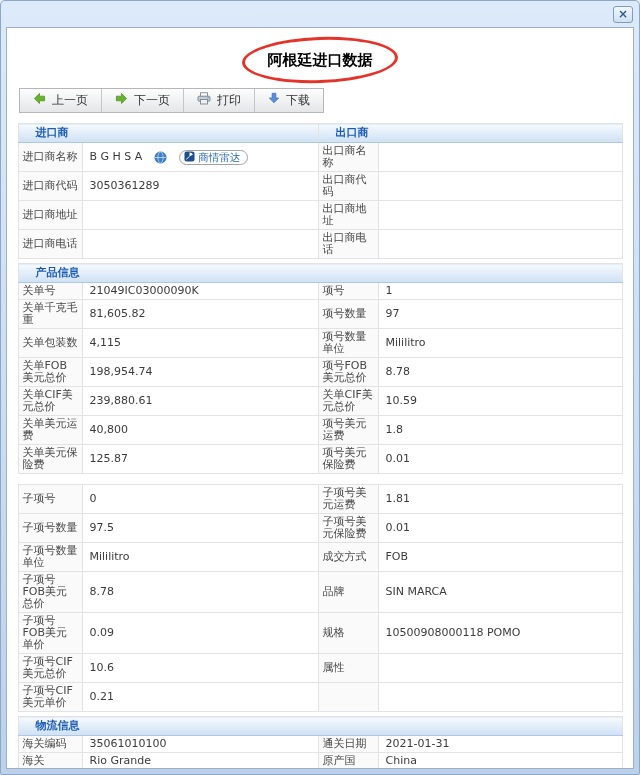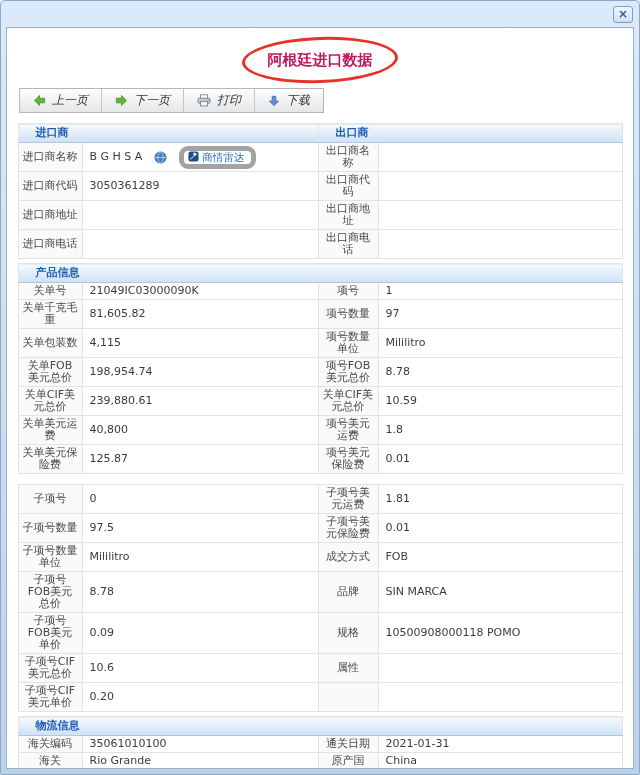--- a/index.html
+++ b/index.html
@@ -18,53 +18,53 @@
     width:20px; height:17px; display:flex; align-items:center; justify-content:center;
     background:linear-gradient(#f2f7fd,#cfe0f2); border:1px solid #7f9db9; border-radius:3px;
     color:#2f5a8f; font-weight:bold; font-size:12px; cursor:pointer; line-height:1;
   }
   .content {
     position:absolute; top:26px; left:5px; right:5px; bottom:5px;
     background:#fff; border:1px solid #9fb0c4; overflow:hidden;
   }
   
   .title-wrap { position:relative; height:52px; margin-top:6px; display:flex; align-items:center; justify-content:center; }
-  .page-title { font-size:15px; font-weight:bold; color:#be185d; z-index:1; }
+  .page-title { font-size:15px; font-weight:bold; color:#000000; z-index:1; }
   .red-ellipse {
     position:absolute; left:50%; top:50%; width:156px; height:46px;
     transform:translate(-50%,-50%) rotate(-2deg);
     border:3px solid #e63329; border-radius:50%;
   }
   
   .toolbar {
     display:inline-flex; margin:2px 0 6px 12px;
     border:1px solid #b3b6ba; background:linear-gradient(#fdfdfd,#e4e6e8);
   }
   .tb-btn {
-    display:inline-flex; align-items:center; gap:6px; padding:3px 13px;
-    border-right:1px solid #c3c6ca; font-size:12px; color:#333; cursor:pointer; white-space:nowrap;font-style:italic;
+    display:inline-flex; gap:6px; padding:3px 13px;
+    border-right:1px solid #c3c6ca; font-size:12px; color:#333; cursor:pointer; white-space:nowrap;
   }
   .tb-btn:last-child { border-right:none; }
   
   table { border-collapse:collapse; table-layout:fixed; width:604px; margin:0 auto; }
   .sect { margin-top:4px; border:1px solid #b9c9de; }
   .sect td { border:1px solid #e3e3e3; padding:2px 4px; line-height:12px; vertical-align:middle; }
   .sec-hdr {
     background:linear-gradient(#f6fafe, #dfecf9 55%, #cfe1f4);
     color:#1c5bb5; font-weight:bold; font-size:11px;
     border-bottom:1px solid #aec8e4 !important; padding:3px 17px !important;
   }
-  .lbl { background:#fafafa; text-align:center; color:#474747; }
+  .lbl { background:#fafafa; text-align:left; color:#474747; }
   .val { background:#fff; text-align:left; padding-left:7px !important; color:#3b3b3b; }
   .gap { height:10px; }
   
   .name-cell { display:flex; align-items:center; gap:12px; }
   .radar-badge {
     display:inline-flex; align-items:center; gap:3px;
-    border:5px solid #a3a3a3; border-radius:9px; padding:0 7px 1px 4px;
+    border:1px solid #a3a3a3; border-radius:9px; padding:0 7px 1px 4px;
     color:#2d6bb0; font-size:10.5px; cursor:pointer; background:#fdfeff;
   }
   .icon { display:inline-flex; }
 </style>
 </head>
 <body>
 
 <div class="dialog">
   <div class="titlebar">
     <div class="close-btn">×</div>
@@ -275,21 +275,21 @@
         <td class="val">10500908000118 POMO</td>
       </tr>
       <tr>
         <td class="lbl">子项号CIF美元总价</td>
         <td class="val">10.6</td>
         <td class="lbl">属性</td>
         <td class="val"></td>
       </tr>
       <tr>
         <td class="lbl">子项号CIF美元单价</td>
-        <td class="val">0.20</td>
+        <td class="val">0.21</td>
         <td class="lbl"></td>
         <td class="val"></td>
       </tr>
     </tbody>
       </table>
 
     
     <table class="sect">
       <colgroup>
           <col style="width:64px">

